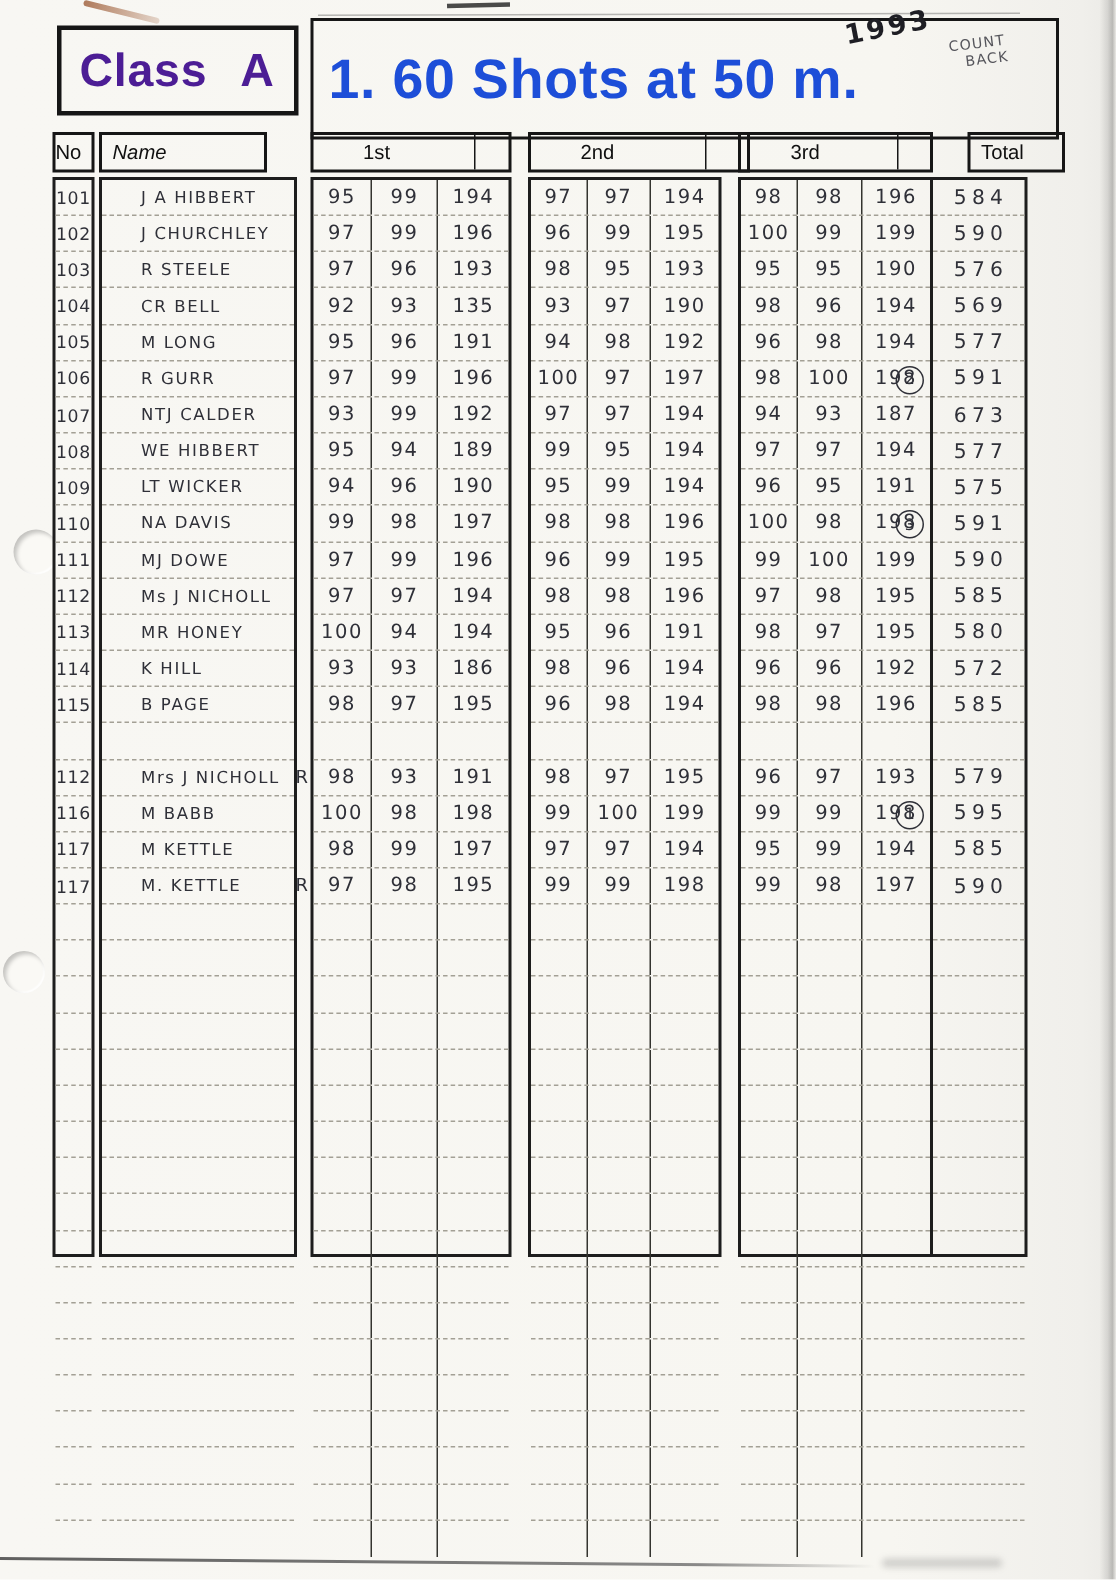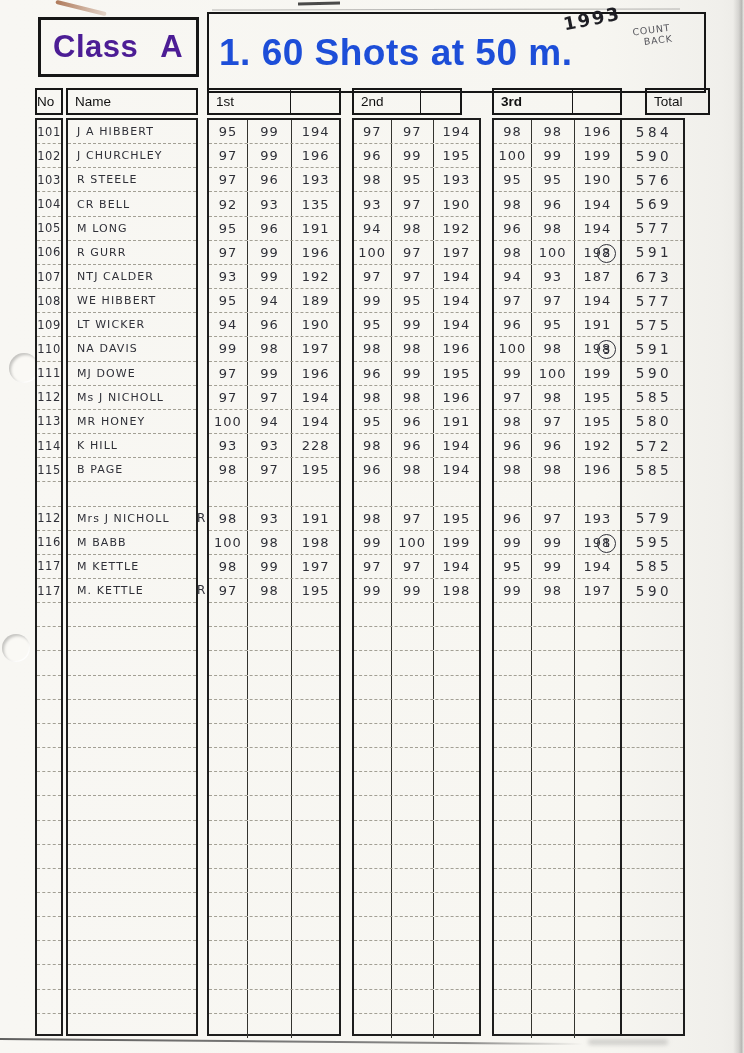--- a/index.html
+++ b/index.html
@@ -23,40 +23,40 @@
   #year-note{left:563px;top:8px;font-size:18px;font-weight:bold;color:#1e1e24;
     transform:rotate(-11deg);letter-spacing:2px;}
   #countback-note{left:633px;top:24px;font-size:9.5px;color:#56565c;
     transform:rotate(-7deg);line-height:11px;letter-spacing:0.8px;}
   #countback-note .l2{display:block;padding-left:10px;}
   
   .hdr{position:absolute;top:88px;height:27px;border:2px solid #161616;
     box-sizing:border-box;display:flex;align-items:center;
     font-size:13.5px;color:#101010;}
   #hdr-no{left:35px;width:28px;}
-  #hdr-name{left:66px;width:132px;padding-left:7px;}
+  #hdr-name{left:66px;width:112px;padding-left:7px;font-style:italic;}
   #hdr-1{left:207px;width:134px;}
-  #hdr-2{left:352px;width:110px;}
-  #hdr-3{left:492px;width:130px;font-weight:bold;}
+  #hdr-2{left:352px;width:148px;}
+  #hdr-3{left:492px;width:130px;}
   #hdr-total{left:645px;width:65px;padding-left:7px;text-align:right;}
   .hdr .lbl{flex:0 0 63%;height:100%;display:flex;align-items:center;
-    padding-left:7px;border-right:1.5px solid #161616;box-sizing:border-box;}
+    padding-left:7px;border-right:1.5px solid #161616;box-sizing:border-box;margin-left:26px;}
   
-  .col{position:absolute;top:118px;height:918px;border:2px solid #1d1d1d;box-sizing:border-box;}
+  .col{position:absolute;top:118px;height:720px;border:2px solid #1d1d1d;box-sizing:border-box;}
   #col-no{left:35px;width:28px;}
   #col-name{left:66px;width:132px;}
   #col-1{left:207px;width:134px;}
   #col-2{left:352px;width:129px;}
   #col-3{left:492px;width:130px;}
   #col-total{left:620px;width:65px;}
   .row{height:24.16px;box-sizing:border-box;border-bottom:1px dashed #a3a095;
     display:flex;align-items:center;position:relative;}
   .col .row:last-child{border-bottom:none;}
   .no-cell{justify-content:center;font-size:11.5px;letter-spacing:0.5px;}
-  .name-cell{padding-left:9px;font-size:11px;letter-spacing:1.1px;white-space:nowrap;}
+  .name-cell{padding-left:26px;font-size:11px;letter-spacing:1.1px;white-space:nowrap;}
   .flag{position:absolute;left:calc(100% + 1px);top:4px;font-size:12px;}
   .c{height:100%;display:flex;align-items:center;justify-content:center;
     font-size:13px;letter-spacing:1px;}
   .c1{flex:0 0 30%;border-right:1.2px solid #34342f;box-sizing:border-box;}
   .c2{flex:0 0 34%;border-right:1.2px solid #34342f;box-sizing:border-box;}
   .c3{flex:1 1 auto;}
   .total-cell{justify-content:center;font-size:13.5px;letter-spacing:3.5px;padding-left:3px;}
   .rank{position:absolute;left:-25px;top:3px;width:17px;height:17px;
     border:1.6px solid #2f3038;border-radius:50%;display:flex;align-items:center;
     justify-content:center;font-size:10.5px;letter-spacing:0;}
@@ -345,21 +345,21 @@
       <div class="c c3 hand">194</div>
     </div>
     <div class="row">
       <div class="c c1 hand">100</div>
       <div class="c c2 hand">94</div>
       <div class="c c3 hand">194</div>
     </div>
     <div class="row">
       <div class="c c1 hand">93</div>
       <div class="c c2 hand">93</div>
-      <div class="c c3 hand">228</div>
+      <div class="c c3 hand">186</div>
     </div>
     <div class="row">
       <div class="c c1 hand">98</div>
       <div class="c c2 hand">97</div>
       <div class="c c3 hand">195</div>
     </div>
     <div class="row">
       <div class="c c1 hand"></div>
       <div class="c c2 hand"></div>
       <div class="c c3 hand"></div>

